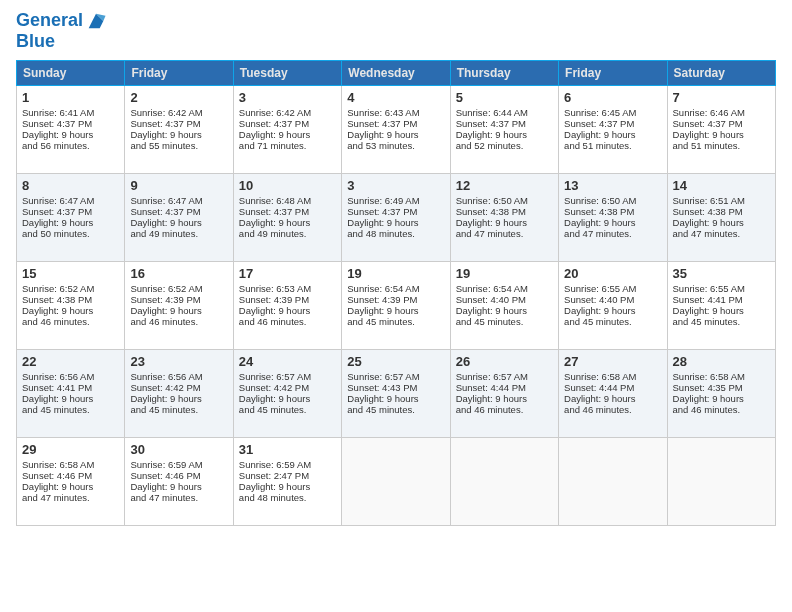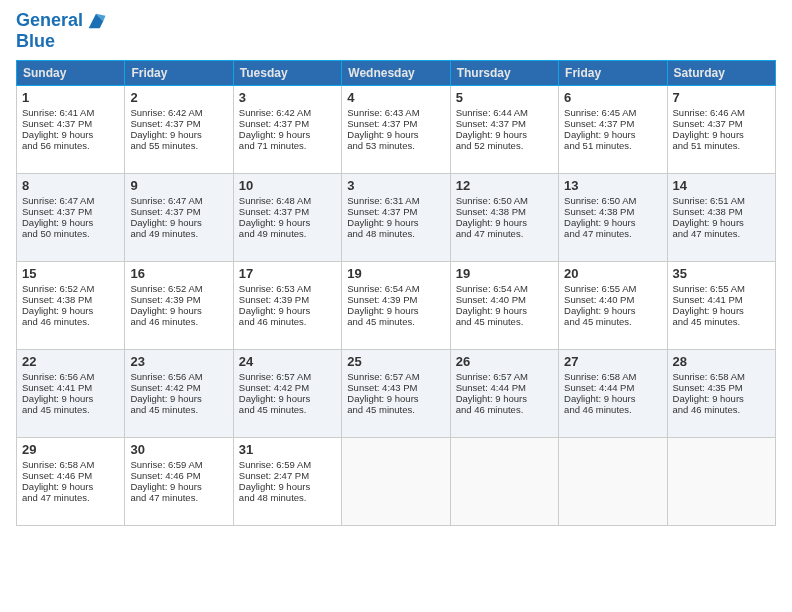--- a/index.html
+++ b/index.html
@@ -195,21 +195,21 @@
           </td>
           <td>
             <span class="day-num">10</span>
             <div>Sunrise: 6:48 AM</div>
             <div>Sunset: 4:37 PM</div>
             <div>Daylight: 9 hours</div>
             <div>and 49 minutes.</div>
           </td>
           <td>
             <span class="day-num">3</span>
-            <div>Sunrise: 6:31 AM</div>
+            <div>Sunrise: 6:49 AM</div>
             <div>Sunset: 4:37 PM</div>
             <div>Daylight: 9 hours</div>
             <div>and 48 minutes.</div>
           </td>
           <td>
             <span class="day-num">12</span>
             <div>Sunrise: 6:50 AM</div>
             <div>Sunset: 4:38 PM</div>
             <div>Daylight: 9 hours</div>
             <div>and 47 minutes.</div>

